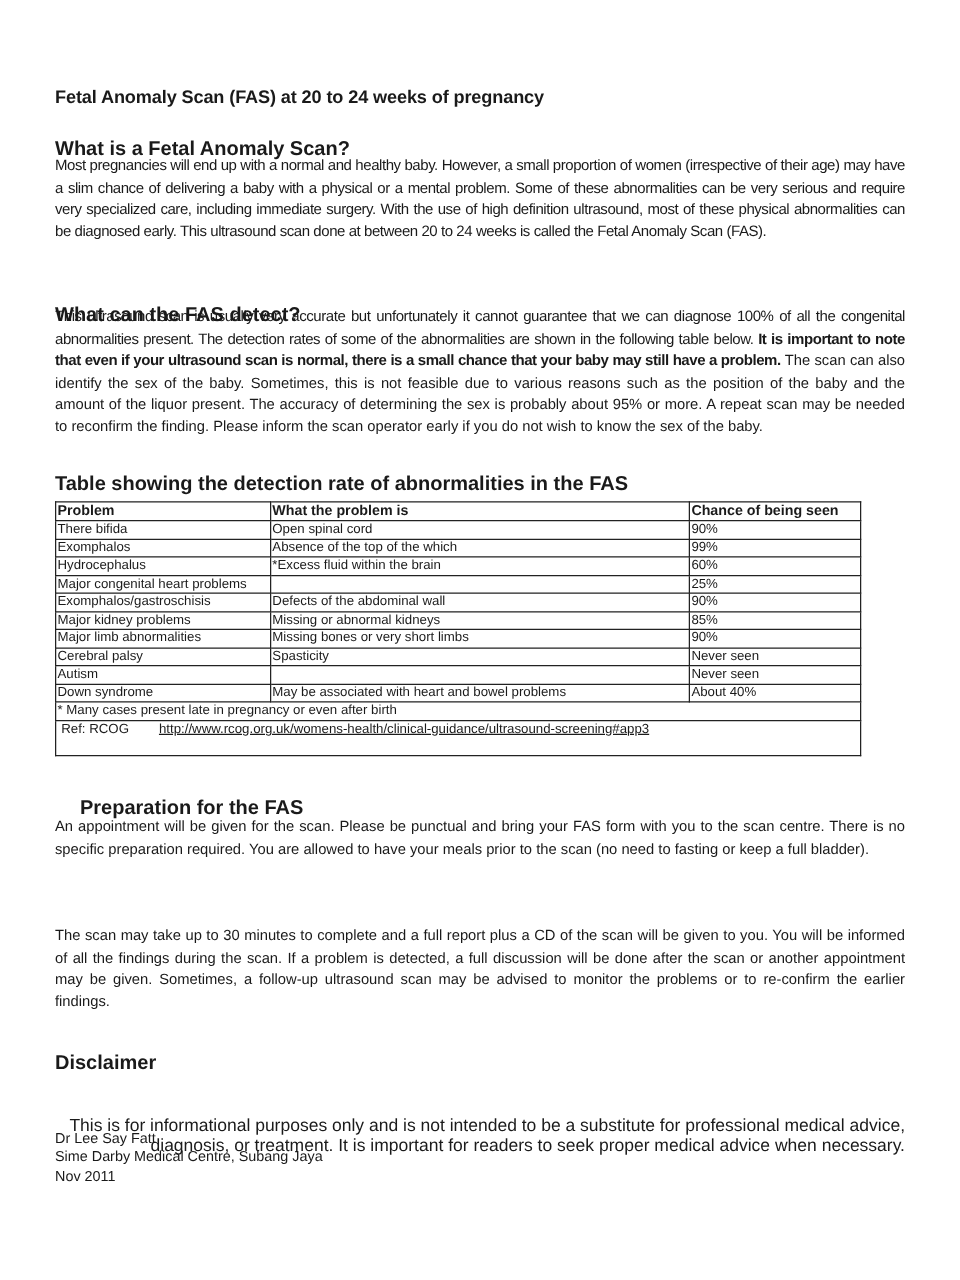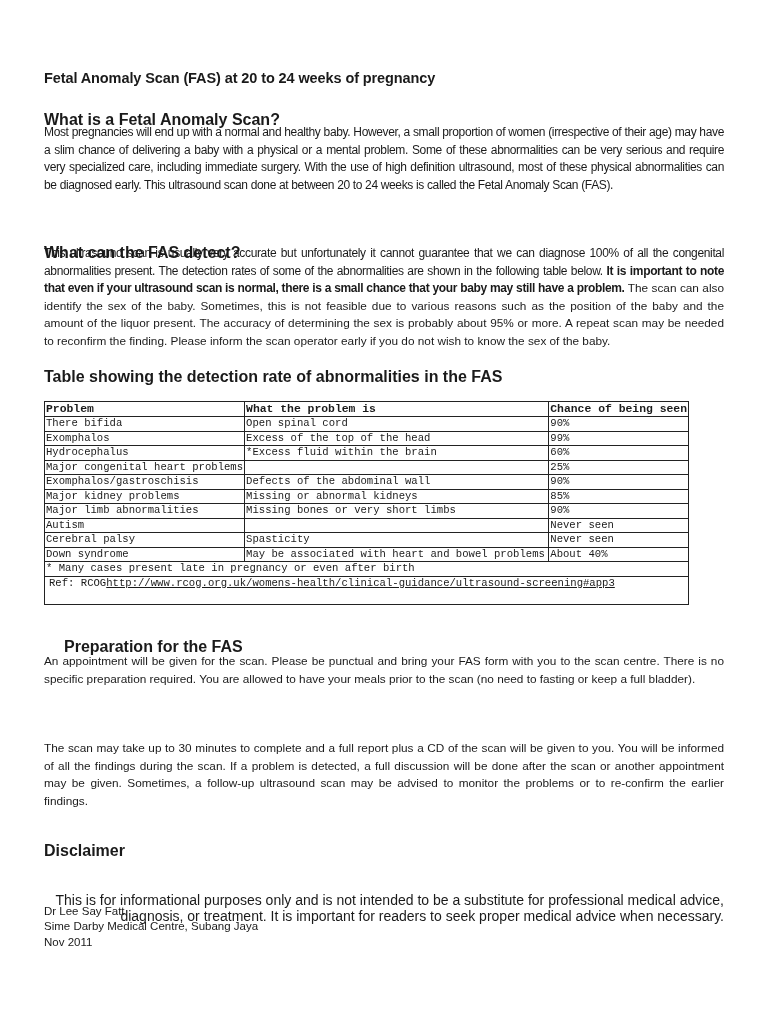--- a/index.html
+++ b/index.html
@@ -5,40 +5,40 @@
   html, body { margin: 0; padding: 0; background: #ffffff; }
   body { width: 768px; height: 1024px; position: relative; overflow: hidden; color: #1a1a1a; font-family: "Liberation Sans", sans-serif; }
   .page { position: absolute; left: 44px; top: 0; width: 680px; }
   .title { position: absolute; top: 70px; left: 0; font-size: 14.5px; font-weight: bold; white-space: nowrap; letter-spacing: -0.1px; }
   .h { position: absolute; left: 0; font-size: 16px; font-weight: bold; white-space: nowrap; }
   .para { position: absolute; left: 0; width: 680px; font-size: 12px; line-height: 17.5px; text-align: justify; }
   .narrow { font-family: "Liberation Sans Narrow", "Liberation Sans", sans-serif; font-stretch: condensed; letter-spacing: -0.35px; }
   .para-sans { position: absolute; left: 0; width: 680px; font-size: 11.8px; line-height: 17.5px; text-align: justify; }
   .bold { font-weight: bold; }
   table.det { position: absolute; left: 0; top: 401px; width: 645px; border-collapse: collapse; font-size: 10.6px; }
-  table.det td, table.det th { border: 1px solid #222; padding: 0 1px; height: 13.5px; line-height: 13px; text-align: left; white-space: nowrap; font-weight: normal; font-family: Liberation Mono, monospace; }
+  table.det td, table.det th { border: 1px solid #222; padding: 0 1px; height: 13.5px; line-height: 13px; text-align: left; white-space: nowrap; font-weight: normal; }
   table.det th { font-weight: bold; font-size: 11.4px; height: 14px; }
   table.det col.c1 { width: 172px; } table.det col.c2 { width: 336px; } table.det col.c3 { width: 137px; }
   .ref-row td { height: 27px !important; vertical-align: top; padding-left: 4px !important; }
-  .ref-link { color: #1a1a1a; text-decoration: underline; }
+  .ref-link { color: #1a1a1a; text-decoration: underline; margin-left: 24px; }
   .sig { position: absolute; left: 0; font-size: 11.5px; line-height: 15.5px; }
 </style>
 </head>
 <body>
 
 <div class="page">
   <div class="title">Fetal Anomaly Scan (FAS) at 20 to 24 weeks of pregnancy</div>
 
   <div class="h" style="top:111px;">What is a Fetal Anomaly Scan?</div>
   <div class="para narrow" style="top:124px;">Most pregnancies will end up with a normal and healthy baby. However, a small proportion of women (irrespective of their age) may have a slim chance of delivering a baby with a physical or a mental problem. Some of these abnormalities can be very serious and require very specialized care, including immediate surgery. With the use of high definition ultrasound, most of these physical abnormalities can be diagnosed early. This ultrasound scan done at between 20 to 24 weeks is called the Fetal Anomaly Scan (FAS).</div>
 
   <div class="h" style="top:244px;">What can the FAS detect?</div>
   <div class="para-sans" style="top:245px;"><span class="narrow" style="font-size:12px;">This ultrasound scan is usually very accurate but unfortunately it cannot guarantee that we can diagnose 100% of all the congenital abnormalities present. The detection rates of some of the abnormalities are shown in the following table below. </span><span class="narrow bold" style="font-size:12px;">It is important to note that even if your ultrasound scan is normal, there is a small chance that your baby may still have a problem.</span><span> The scan can also identify the sex of the baby. Sometimes, this is not feasible due to various reasons such as the position of the baby and the amount of the liquor present.  The accuracy of determining the sex is probably about 95% or more. A repeat scan may be needed to reconfirm the finding.  Please inform the scan operator early if you do not wish to know the sex of the baby.</span></div>
 
-  <div class="h" style="top:368px;">Table showing the detection rate of abnormalities in the FAS</div>
+  <div class="h" style="top:379px;">Table showing the detection rate of abnormalities in the FAS</div>
 
   <table class="det">
     <colgroup>
         <col class="c1">
         <col class="c2">
         <col class="c3">
       </colgroup>
     <thead>
       <tr>
         <th>Problem</th>
@@ -47,21 +47,21 @@
       </tr>
     </thead>
     <tbody>
       <tr>
           <td>There bifida</td>
           <td>Open spinal cord</td>
           <td>90%</td>
         </tr>
       <tr>
           <td>Exomphalos</td>
-          <td>Excess of the top of the head</td>
+          <td>Absence of the top of the which</td>
           <td>99%</td>
         </tr>
       <tr>
           <td>Hydrocephalus</td>
           <td>*Excess fluid within the brain</td>
           <td>60%</td>
         </tr>
       <tr>
           <td>Major congenital heart problems</td>
           <td></td>
@@ -76,27 +76,27 @@
           <td>Major kidney problems</td>
           <td>Missing or abnormal kidneys</td>
           <td>85%</td>
         </tr>
       <tr>
           <td>Major limb abnormalities</td>
           <td>Missing bones or very short limbs</td>
           <td>90%</td>
         </tr>
       <tr>
-          <td>Autism</td>
-          <td></td>
+          <td>Cerebral palsy</td>
+          <td>Spasticity</td>
           <td>Never seen</td>
         </tr>
       <tr>
-          <td>Cerebral palsy</td>
-          <td>Spasticity</td>
+          <td>Autism</td>
+          <td></td>
           <td>Never seen</td>
         </tr>
       <tr>
           <td>Down syndrome</td>
           <td>May be associated with heart and bowel problems</td>
           <td>About 40%</td>
         </tr>
       <tr>
           <td colspan="3">* Many cases present late in pregnancy or even after birth</td>
         </tr>

